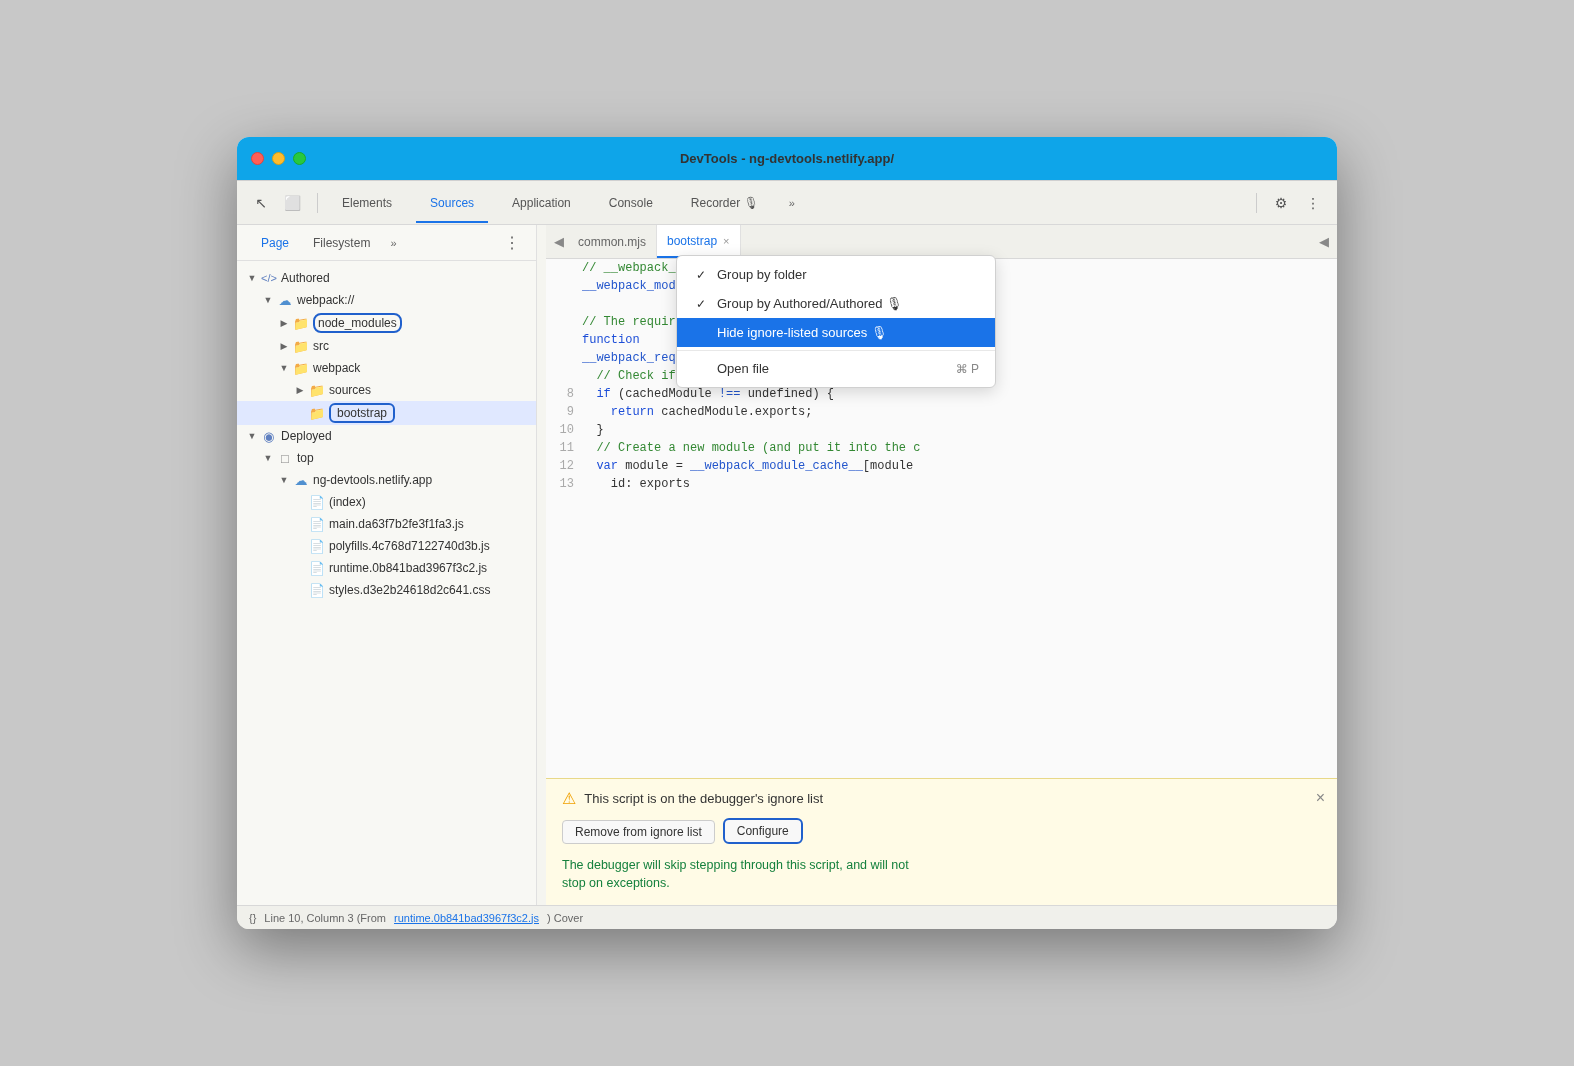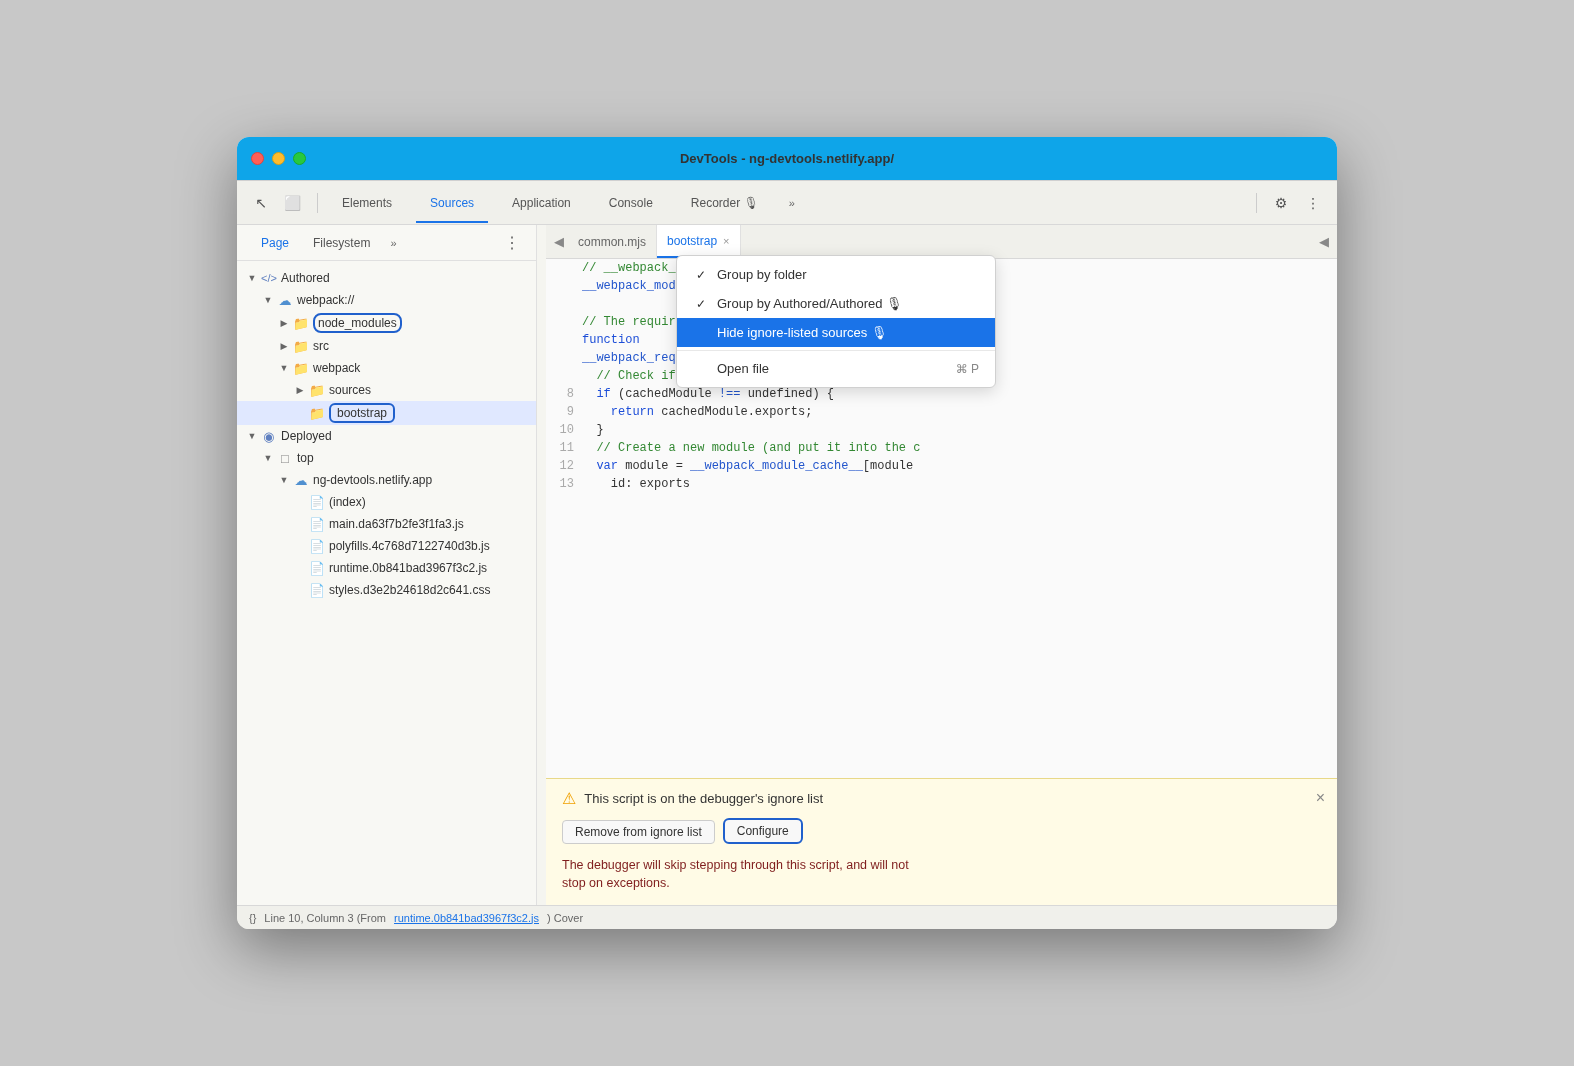--- a/index.html
+++ b/index.html
@@ -378,21 +378,21 @@
     }
 
     .ignore-btn.highlighted {
       border: 2.5px solid #2060cc;
       border-radius: 6px;
     }
 
     .ignore-banner-desc {
       padding: 4px 16px 12px;
       font-size: 12.5px;
-      color: #7f1d1d;
+      color: #15803d;
       line-height: 1.5;
     }
 
     .ignore-close {
       position: absolute;
       right: 12px;
       top: 10px;
       color: #888;
       cursor: pointer;
       font-size: 16px;

